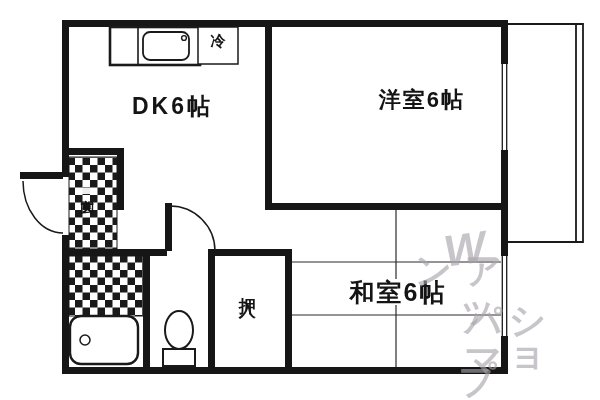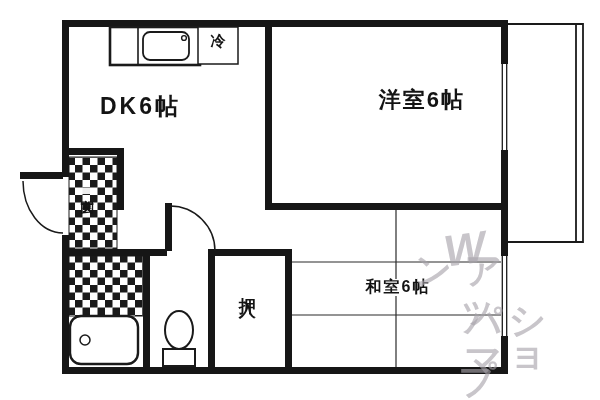--- a/index.html
+++ b/index.html
@@ -5,23 +5,23 @@
   html,body{margin:0;padding:0;background:#ffffff;}
   .stage{
     position:relative;width:600px;height:400px;background:#ffffff;overflow:hidden;
     font-family:"Liberation Sans","DejaVu Sans",sans-serif;
   }
   .plan-svg{position:absolute;left:0;top:0;}
   .lbl{
     position:absolute;color:#141414;font-weight:600;line-height:1.05;
     white-space:nowrap;
   }
-  .lbl-dk{left:100px;top:94px;width:145px;font-size:23px;letter-spacing:3px;}
+  .lbl-dk{left:100px;top:94px;width:145px;text-align:center;font-size:23px;letter-spacing:3px;}
   .lbl-west{left:320px;top:88px;width:145px;text-align:right;font-size:22px;letter-spacing:2px;}
-  .lbl-washitsu{left:333px;top:279px;width:130px;text-align:center;font-size:16px;letter-spacing:2px;background:#ffffff;}
+  .lbl-washitsu{left:333px;top:279px;width:130px;text-align:center;font-size:25px;letter-spacing:2px;background:#ffffff;}
   .lbl-fridge{left:198px;top:33px;width:40px;text-align:center;font-size:15px;}
   .lbl-closet{left:238px;top:284px;font-size:17px;writing-mode:vertical-rl;letter-spacing:3px;}
   .lbl-genkan{left:80px;top:188px;font-size:13px;writing-mode:vertical-rl;letter-spacing:2px;
     background:rgba(255,255,255,.92);padding:1px 0;}
   .wm{position:absolute;color:#a7a3aa;opacity:.62;font-weight:bold;pointer-events:none;}
   .wm-col1{left:408px;top:232px;font-size:37px;writing-mode:vertical-rl;letter-spacing:5px;}
   .wm-col2{left:452px;top:282px;font-size:37px;writing-mode:vertical-rl;letter-spacing:5px;}
   .wm-logo{left:444px;top:224px;font-size:44px;font-style:italic;transform:rotate(-8deg);}
 </style>
 </head>

